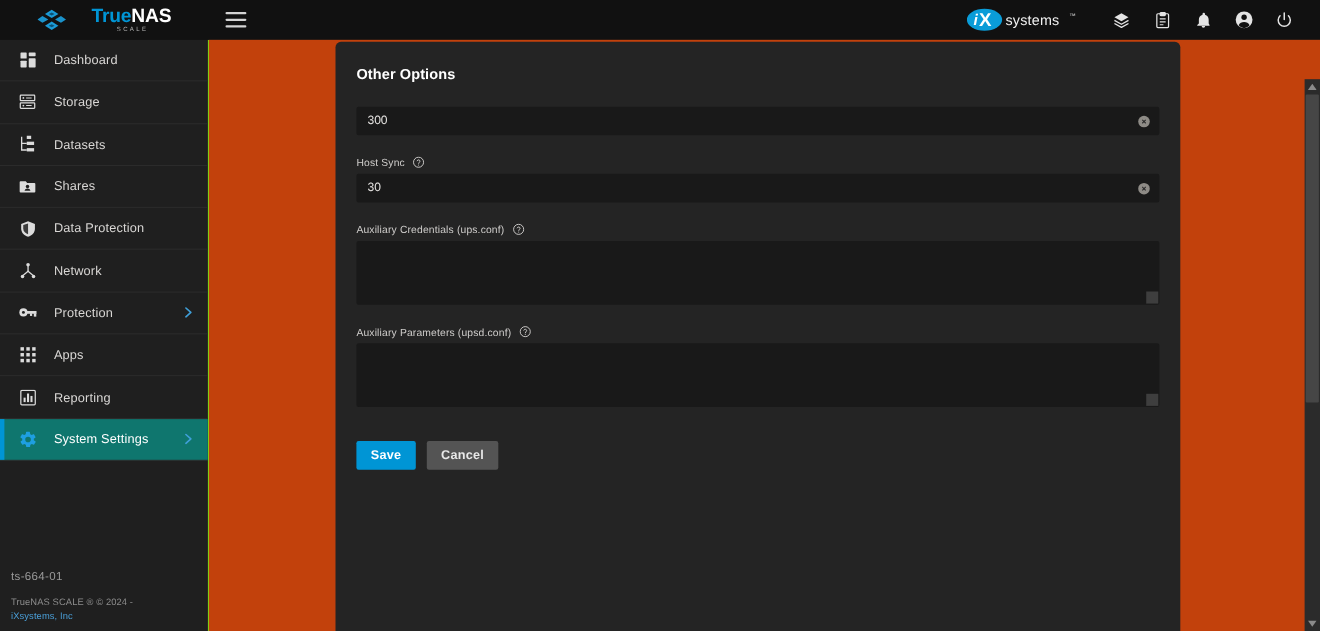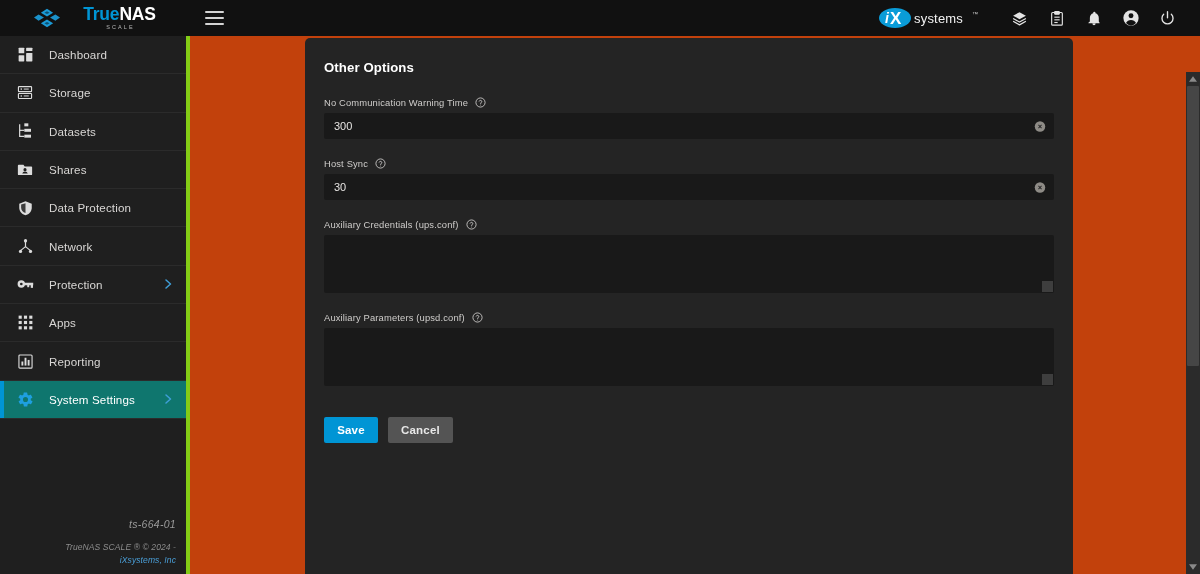--- a/index.html
+++ b/index.html
@@ -49,21 +49,21 @@
   .tb-icon svg { display: block; }
 
   
   .body-row { flex: 1; display: flex; min-height: 0; position: relative; }
 
   
   .sidebar {
     width: 190px; min-width: 190px;
     background: #1f1f1f;
     display: flex; flex-direction: column;
-    border-right: 4px solid #84cc16;
+    border-right: 1px solid #84cc16;
     overflow: hidden;
   }
   .nav-list { display: flex; flex-direction: column; }
   .nav-item {
     position: relative;
     height: 38.3px;
     display: flex; align-items: center;
     padding-left: 14px; padding-right: 12px;
     border-bottom: 1px solid #2b2b2b;
     cursor: pointer;
@@ -80,22 +80,21 @@
   .nav-item.active { background: #0f766e; }
   .nav-item.active::before {
     content: ""; position: absolute; left: 0; top: 0; bottom: 0;
     width: 4px; background: #0095d5;
   }
   .nav-item.active .nav-label { color: #ffffff; }
 
   .sidebar-foot {
     margin-top: auto;
     padding: 0 10px 8px 10px;
-    text-align: right;
-    font-style: italic;
+    text-align: left;
   }
   .sb-host { font-size: 10.5px; color: #9a9a9a; margin-bottom: 11px; letter-spacing: 0.3px; }
   .sb-copy { font-size: 8.5px; color: #8c8c8c; line-height: 1.45; letter-spacing: 0.1px; }
   .sb-copy a { color: #4a9fd8; text-decoration: none; }
 
   
   .content {
     flex: 1;
     background: #c2410c;
     position: relative;
@@ -428,30 +427,20 @@
       </div>
     </nav>
 
     <main class="content">
 
       <section class="card">
 
         <h2 class="card-title">Other Options</h2>
 
         <div class="field">
-          <div class="field-label">
-            <span>No Communication Warning Time</span>
-            <span class="help-ico">
-              <svg width="11" height="11" viewBox="0 0 24 24" fill="none" stroke="#d8d6d4" stroke-width="1.8">
-                <circle cx="12" cy="12" r="10"></circle>
-                <path d="M9.2 9.1a2.9 2.9 0 0 1 5.6 1c0 1.9-2.8 2.3-2.8 4.1" stroke-linecap="round"></path>
-                <circle cx="12" cy="17.4" r="1.05" fill="#d8d6d4" stroke="none"></circle>
-              </svg>
-            </span>
-          </div>
           <div class="inp-wrap">
             <input class="inp" type="text" value="300" style="">
             <span class="clear-btn">
               <svg width="12" height="12" viewBox="0 0 24 24" fill="#8e8b86">
                 <circle cx="12" cy="12" r="10.5"></circle>
                 <path d="M15.8 9.6 13.4 12l2.4 2.4-1.4 1.4L12 13.4l-2.4 2.4-1.4-1.4L10.6 12 8.2 9.6 9.6 8.2 12 10.6l2.4-2.4Z" fill="#2b2b2b"></path>
               </svg>
             </span>
           </div>
         </div>

